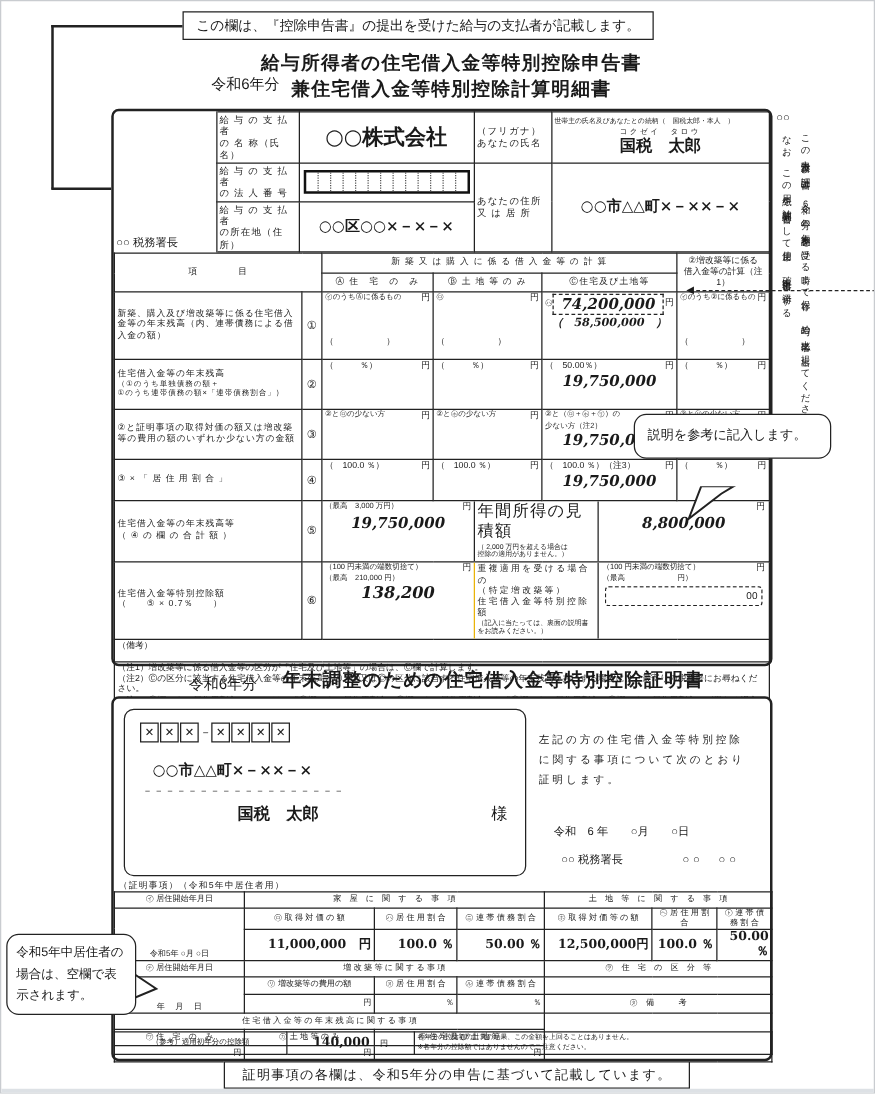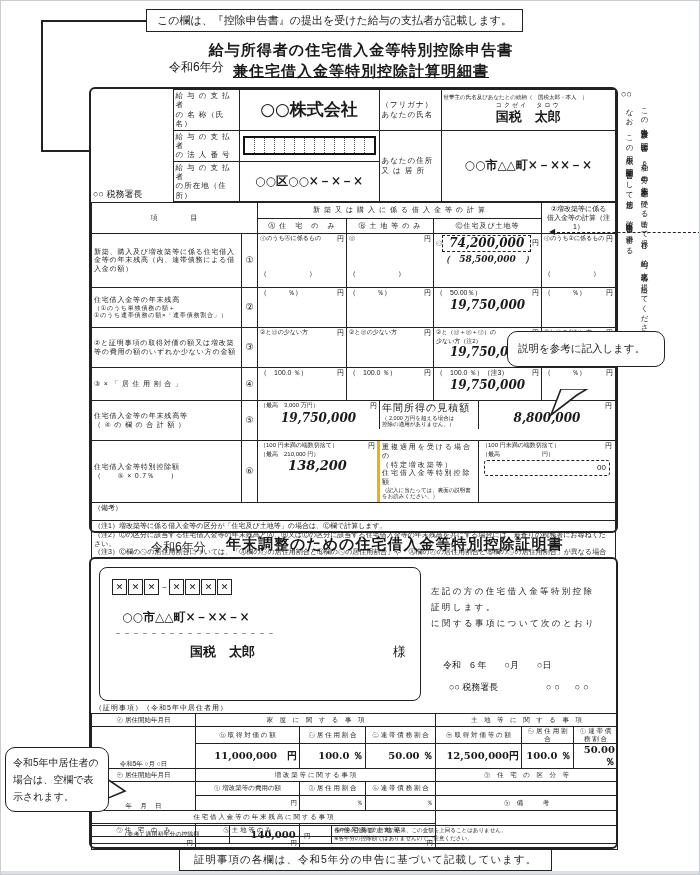--- a/index.html
+++ b/index.html
@@ -61,21 +61,21 @@
 
   <div class="abs callout-top" style="left:145px;top:8px;">
     <span>この欄は、『控除申告書』の提出を受けた給与の支払者が記載します。</span>
   </div>
   <div class="cline" style="left:40px;top:19px;width:105px;height:1.5px;"></div>
   <div class="cline" style="left:40px;top:19px;width:1.5px;height:131px;"></div>
   <div class="cline" style="left:40px;top:149px;width:48px;height:1.5px;"></div>
 
   <div class="abs era" style="left:168px;top:58px;">令和6年分</div>
   <div class="abs t1 ctr" style="left:120px;top:40px;width:480px;">給与所得者の住宅借入金等特別控除申告書</div>
-  <div class="abs t1 ctr" style="left:120px;top:61px;width:480px;text-decoration:underline;">兼住宅借入金等特別控除計算明細書</div>
+  <div class="abs t1 ctr" style="left:120px;top:61px;width:480px;">兼住宅借入金等特別控除計算明細書</div>
 
   <div class="obox" style="left:88px;top:86px;width:529px;height:446px;">
 
     <table class="ht" style="width:100%;">
       <colgroup>
           <col style="width:82px">
           <col style="width:66px">
           <col style="width:140px">
           <col style="width:62px">
           <col>
@@ -296,41 +296,41 @@
         <td colspan="4" style="padding:0;">
           <div class="flexrow">
             <div style="width:122px;border-right:1px solid #222;padding:1px 2px;">
               <div class="top">
                     <span class="tn">（最高　3,000 万円）</span>
                     <span class="un">円</span>
                   </div>
               <div class="vali ctr">19,750,000</div>
             </div>
             <div style="width:99px;border-right:1px solid #222;padding:1px 2px;">
-              <div style="font-size:10px;letter-spacing:1px;">年間所得の見積額</div>
+              <div style="font-size:13px;letter-spacing:1px;font-family:Liberation Mono, monospace;">年間所得の見積額</div>
               <div class="tinyl">（ 2,000 万円を超える場合は</div>
               <div class="tinyl">控除の適用がありません。）</div>
             </div>
             <div style="flex:1;padding:1px 3px;">
               <div class="un" style="text-align:right;">円</div>
               <div class="vali ctr">8,800,000</div>
             </div>
           </div>
         </td>
       </tr>
 
       <tr style="height:52px;">
         <td class="lbl">
           <div>住宅借入金等特別控除額</div>
               <div>（　　⑤ × 0.7％　　）</div>
         </td>
         <td class="num">⑥</td>
         <td colspan="4" style="padding:0;">
           <div class="flexrow">
-            <div style="width:122px;border-right:3px solid #eab308;padding:1px 2px;">
+            <div style="width:122px;border-right:1px solid #eab308;padding:1px 2px;">
               <div class="top">
                     <span class="tn">（100 円未満の端数切捨て）</span>
                     <span class="un">円</span>
                   </div>
               <div class="tn">（最高　210,000 円）</div>
               <div class="vali ctr" style="font-size:13px;">138,200</div>
             </div>
             <div style="width:99px;border-right:1px solid #222;padding:2px 2px;">
               <div>重 複 適 用 を 受 け る 場 合 の</div>
                   <div>（ 特 定 増 改 築 等 ）</div>
@@ -396,22 +396,22 @@
       <div class="val" style="padding:14px 0 0 22px;font-size:12px;">○○市△△町×－××－×</div>
       <div style="padding:2px 0 0 14px;font-size:8px;letter-spacing:1px;">－－－－－－－－－－－－－－－－－－</div>
       <div class="sp" style="padding:4px 14px 0 90px;">
         <span class="val" style="font-size:13px;">国税　太郎</span>
         <span style="font-size:13px;">様</span>
       </div>
     </div>
 
     <div class="abs" style="left:340px;top:24px;width:180px;font-size:8.5px;line-height:1.9;">
       <div>左 記 の 方 の 住 宅 借 入 金 等 特 別 控 除</div>
+        <div>に 関 す る 事 項 に つ い て 次 の と お り</div>
         <div>証 明 し ま す 。</div>
-        <div>に 関 す る 事 項 に つ い て 次 の と お り</div>
     </div>
     <div class="abs" style="left:352px;top:100px;font-size:9px;">令和　6 年　　○月　　○日</div>
     <div class="abs" style="left:358px;top:122px;font-size:9px;">○○ 税務署長</div>
     <div class="abs" style="left:455px;top:122px;font-size:9px;letter-spacing:3px;">○○　○○</div>
 
     <div class="abs" style="left:4px;top:144px;font-size:7px;letter-spacing:1px;">（証明事項）（令和5年中居住者用）</div>
 
     <table class="ct abs" style="left:0px;top:154px;width:527px;">
       <colgroup>
           <col style="width:104px">

